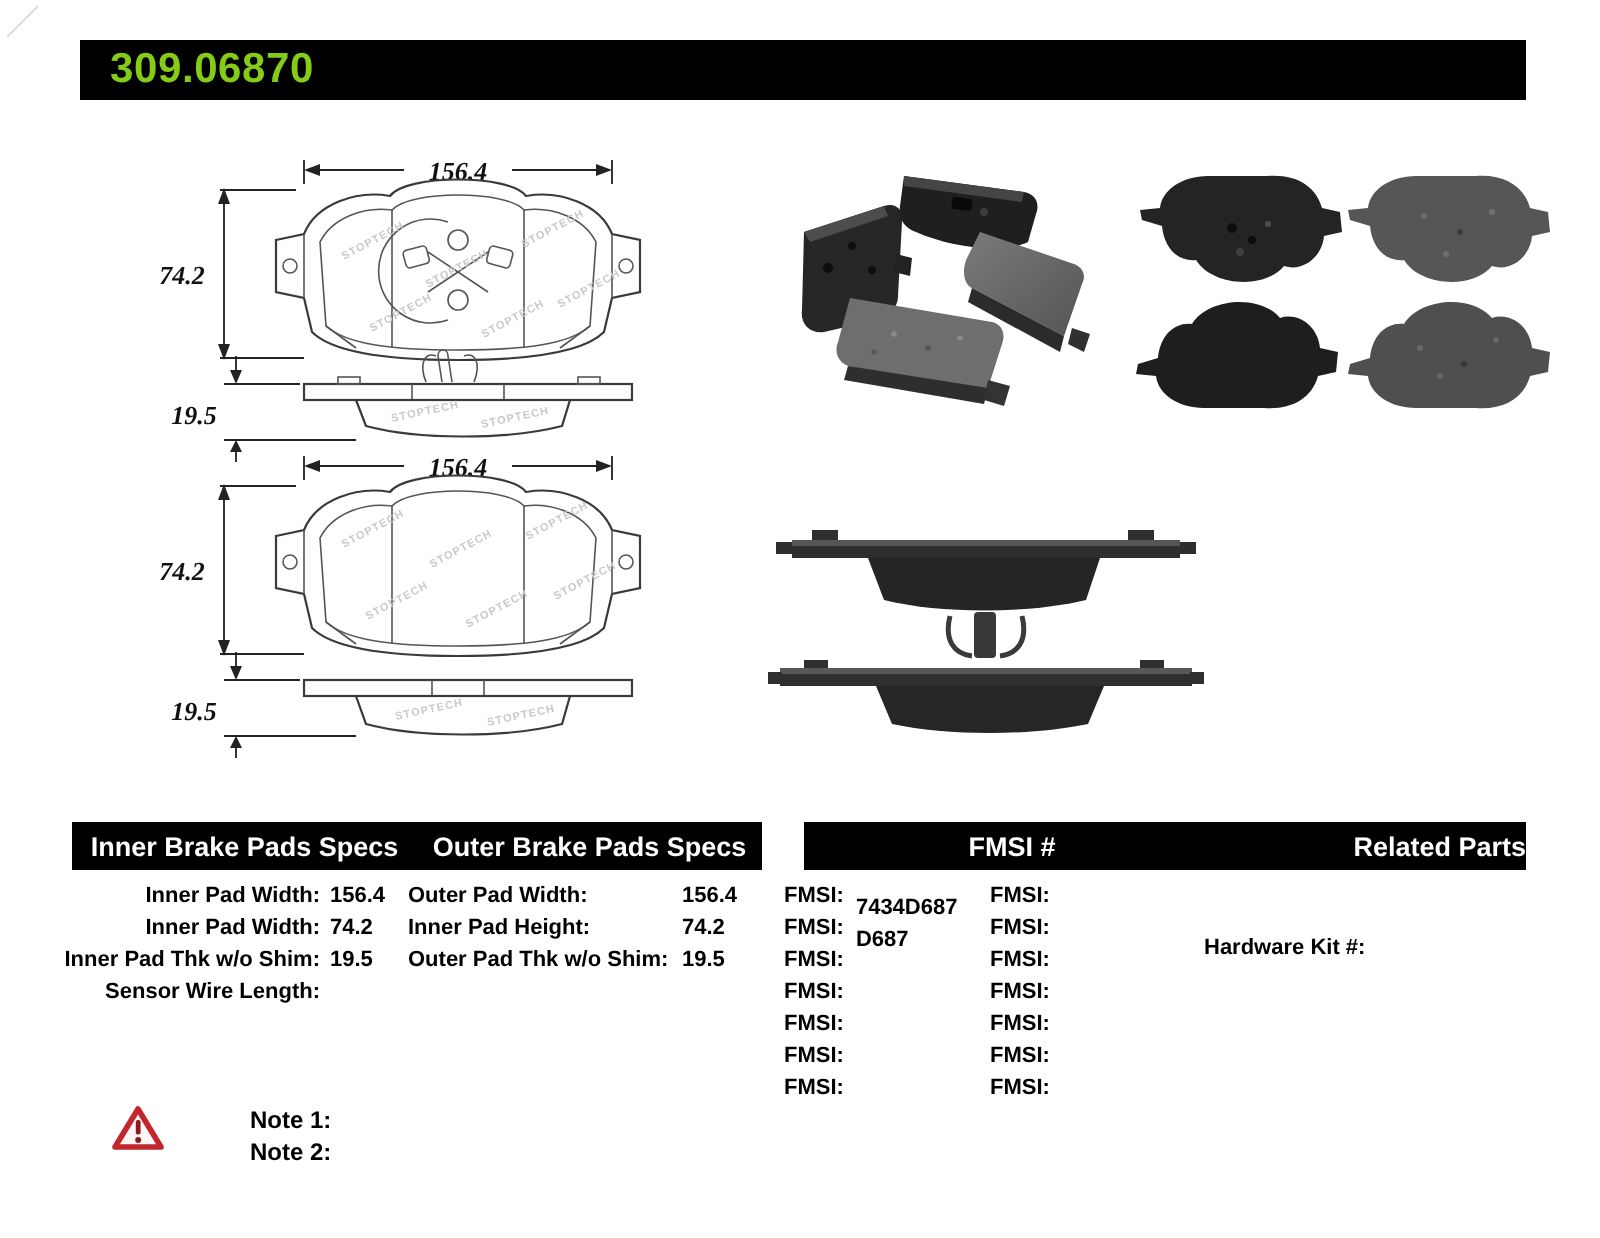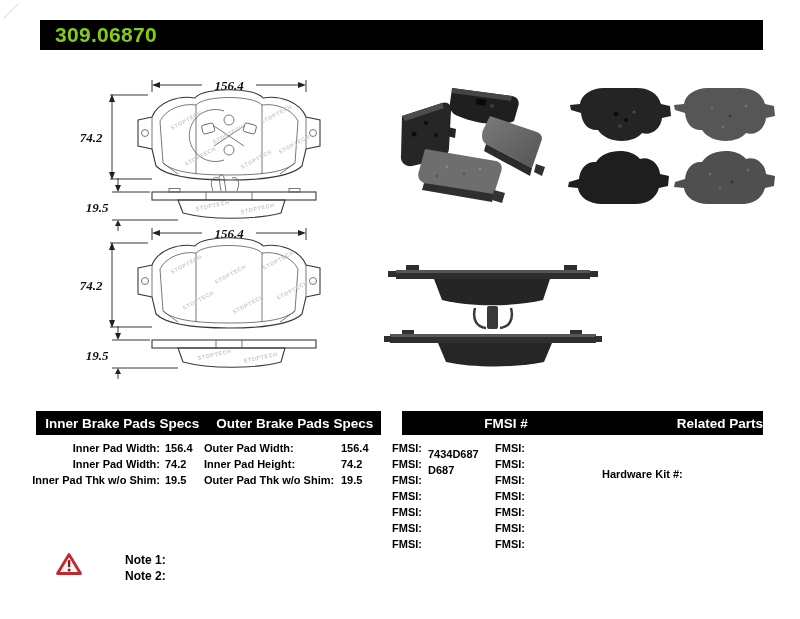--- a/index.html
+++ b/index.html
@@ -241,20 +241,24 @@
       <span class="sv">156.4</span>
     </div>
     <div class="trow">
       <span class="sl">Inner Pad Width:</span>
       <span class="sv">74.2</span>
     </div>
     <div class="trow">
       <span class="sl">Inner Pad Thk w/o Shim:</span>
       <span class="sv">19.5</span>
     </div>
+    <div class="trow">
+      <span class="sl">Sensor Wire Length:</span>
+      <span class="sv"></span>
+    </div>
   </div>
 
   <div class="tbl" id="outer-specs">
     <div class="trow">
       <span class="sl">Outer Pad Width:</span>
       <span class="sv">156.4</span>
     </div>
     <div class="trow">
       <span class="sl">Inner Pad Height:</span>
       <span class="sv">74.2</span>

